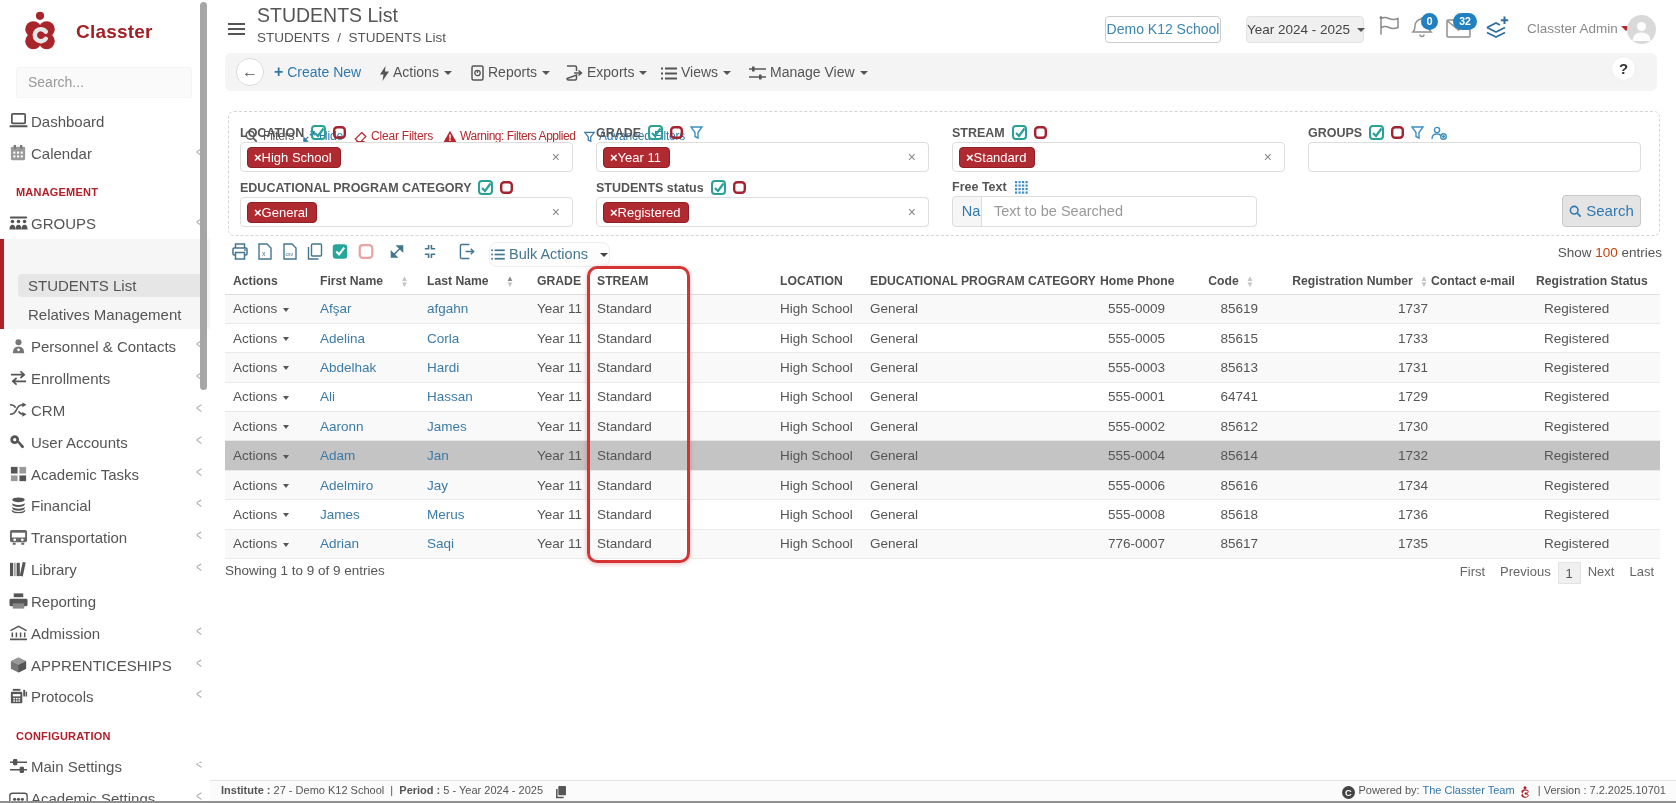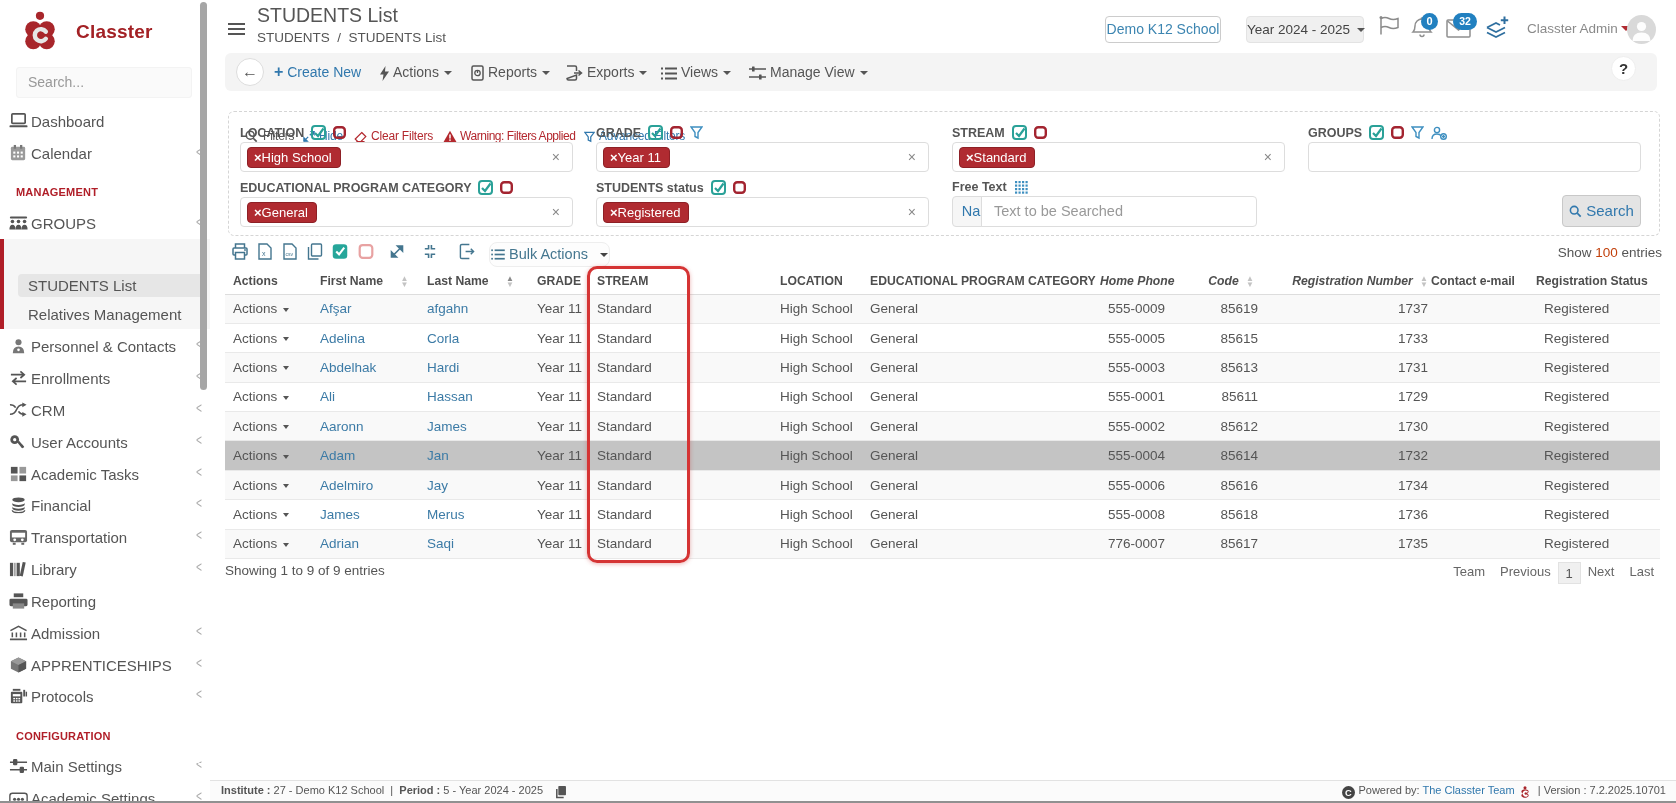--- a/index.html
+++ b/index.html
@@ -42,21 +42,21 @@
 .finput { position:absolute; width:333px; height:30px; background:#fff; border:1px solid #ddd; border-radius:4px;}
 .ftag { position:absolute; left:6px; top:4px; height:21px; background:#b02b31; border:1px solid #8e2026; border-radius:4px; color:#fff; font-size:13px; line-height:19px; padding:0 8px 0 6px; white-space:nowrap;}
 .fx { position:absolute; right:12px; top:6px; color:#888; font-size:14px;}
 
 .ticon { position:absolute; top:243px; width:16px; height:17px;}
 #bulk { position:absolute; left:279px; top:242px; width:121px; height:25px; background:#fdfdfd; border:1px solid #eee; border-radius:8px; font-size:14.5px; color:#44768f; line-height:23px; text-align:center;}
 #showent { position:absolute; right:14px; top:245px; font-size:13.5px; color:#555;}
 
 #tbl { position:absolute; left:15px; top:268px; width:1435px; border-collapse:collapse; table-layout:fixed; font-size:13.5px; color:#555;}
 #tbl th { font-weight:bold; color:#4e4e4e; text-align:left; height:26px; padding:0 0 0 8px; border-bottom:1px solid #ddd; font-size:12.2px; white-space:nowrap;}
-#tbl th.num { padding-left:0; text-align:right;font-style:italic; }
+#tbl th.num { padding-left:0; text-align:right; }
 #tbl td { height:29.4px; padding:0 0 0 8px; border-bottom:1px solid #e9e9e9; white-space:nowrap; overflow:hidden;}
 #tbl tr.odd td { background:#f9f9f9; }
 #tbl tr.sel td { background:#c4c4c4; }
 .num { text-align:right; }
 .name { color:#3c7ba6; }
 .sort { display:inline-block; color:#c3c3c3; font-size:8px; line-height:6px; vertical-align:middle; margin-left:4px;}
 #redbox { position:absolute; left:377px; top:266px; width:103px; height:297px; border:3px solid #d53434; border-radius:10px; box-shadow:0 1px 4px rgba(200,40,40,.35); z-index:4;}
 #showing { position:absolute; left:15px; top:563px; font-size:13.5px; color:#555;}
 #pager { position:absolute; right:22px; top:562px; font-size:13px; color:#666;}
 #pgone { display:inline-block; width:23px; height:22px; background:#f0f0f0; border:1px solid #e2e2e2; text-align:center; line-height:21px; margin:0 7px; color:#555; vertical-align:middle;}
@@ -642,21 +642,21 @@
         </tr>
     <tr class="">
           <td>Actions <span class="caret" style="border-top-color:#555;border-width:4px 3.5px 0;margin-left:2px"></span></td>
           <td class="name">Ali</td>
           <td class="name">Hassan</td>
           <td>Year 11</td>
           <td>Standard</td>
           <td>High School</td>
           <td>General</td>
           <td class="num" style="padding-right:15px">555-0001</td>
-          <td class="num">85611</td>
+          <td class="num">64741</td>
           <td class="num">1729</td>
           <td></td>
           <td style="padding-left:32px">Registered</td>
         </tr>
     <tr class="odd">
           <td>Actions <span class="caret" style="border-top-color:#555;border-width:4px 3.5px 0;margin-left:2px"></span></td>
           <td class="name">Aaronn</td>
           <td class="name">James</td>
           <td>Year 11</td>
           <td>Standard</td>
@@ -722,21 +722,21 @@
           <td class="num">85617</td>
           <td class="num">1735</td>
           <td></td>
           <td style="padding-left:32px">Registered</td>
         </tr>
   </tbody>
     </table>
 
   <div id="redbox"></div>
   <div id="showing">Showing 1 to 9 of 9 entries</div>
-  <div id="pager"><span>Team</span><span style="margin-left:15px">Previous</span><span id="pgone">1</span><span>Next</span><span style="margin-left:15px">Last</span></div>
+  <div id="pager"><span>First</span><span style="margin-left:15px">Previous</span><span id="pgone">1</span><span>Next</span><span style="margin-left:15px">Last</span></div>
 </div>
 <div id="footer">
   <span style="position:absolute;left:11px;top:3px;"><b>Institute :</b> 27 - Demo K12 School &nbsp;|&nbsp; <b>Period :</b> 5 - Year 2024 - 2025 &nbsp;&nbsp;&nbsp;<svg width="12" height="13" viewBox="0 0 15 17" style="margin-bottom:-2px">
         <g fill="#555">
           <rect x="4" y="0" width="10" height="12" rx="1"></rect>
           <path d="M1 4 V16 H11 V14 H3 V4 z"></path>
         </g>
       </svg></span>
   <span style="position:absolute;right:10px;top:3px;"><svg width="13" height="13" viewBox="0 0 14 14" style="margin-bottom:-2px">
         <circle cx="7" cy="7" r="7" fill="#444"></circle>

